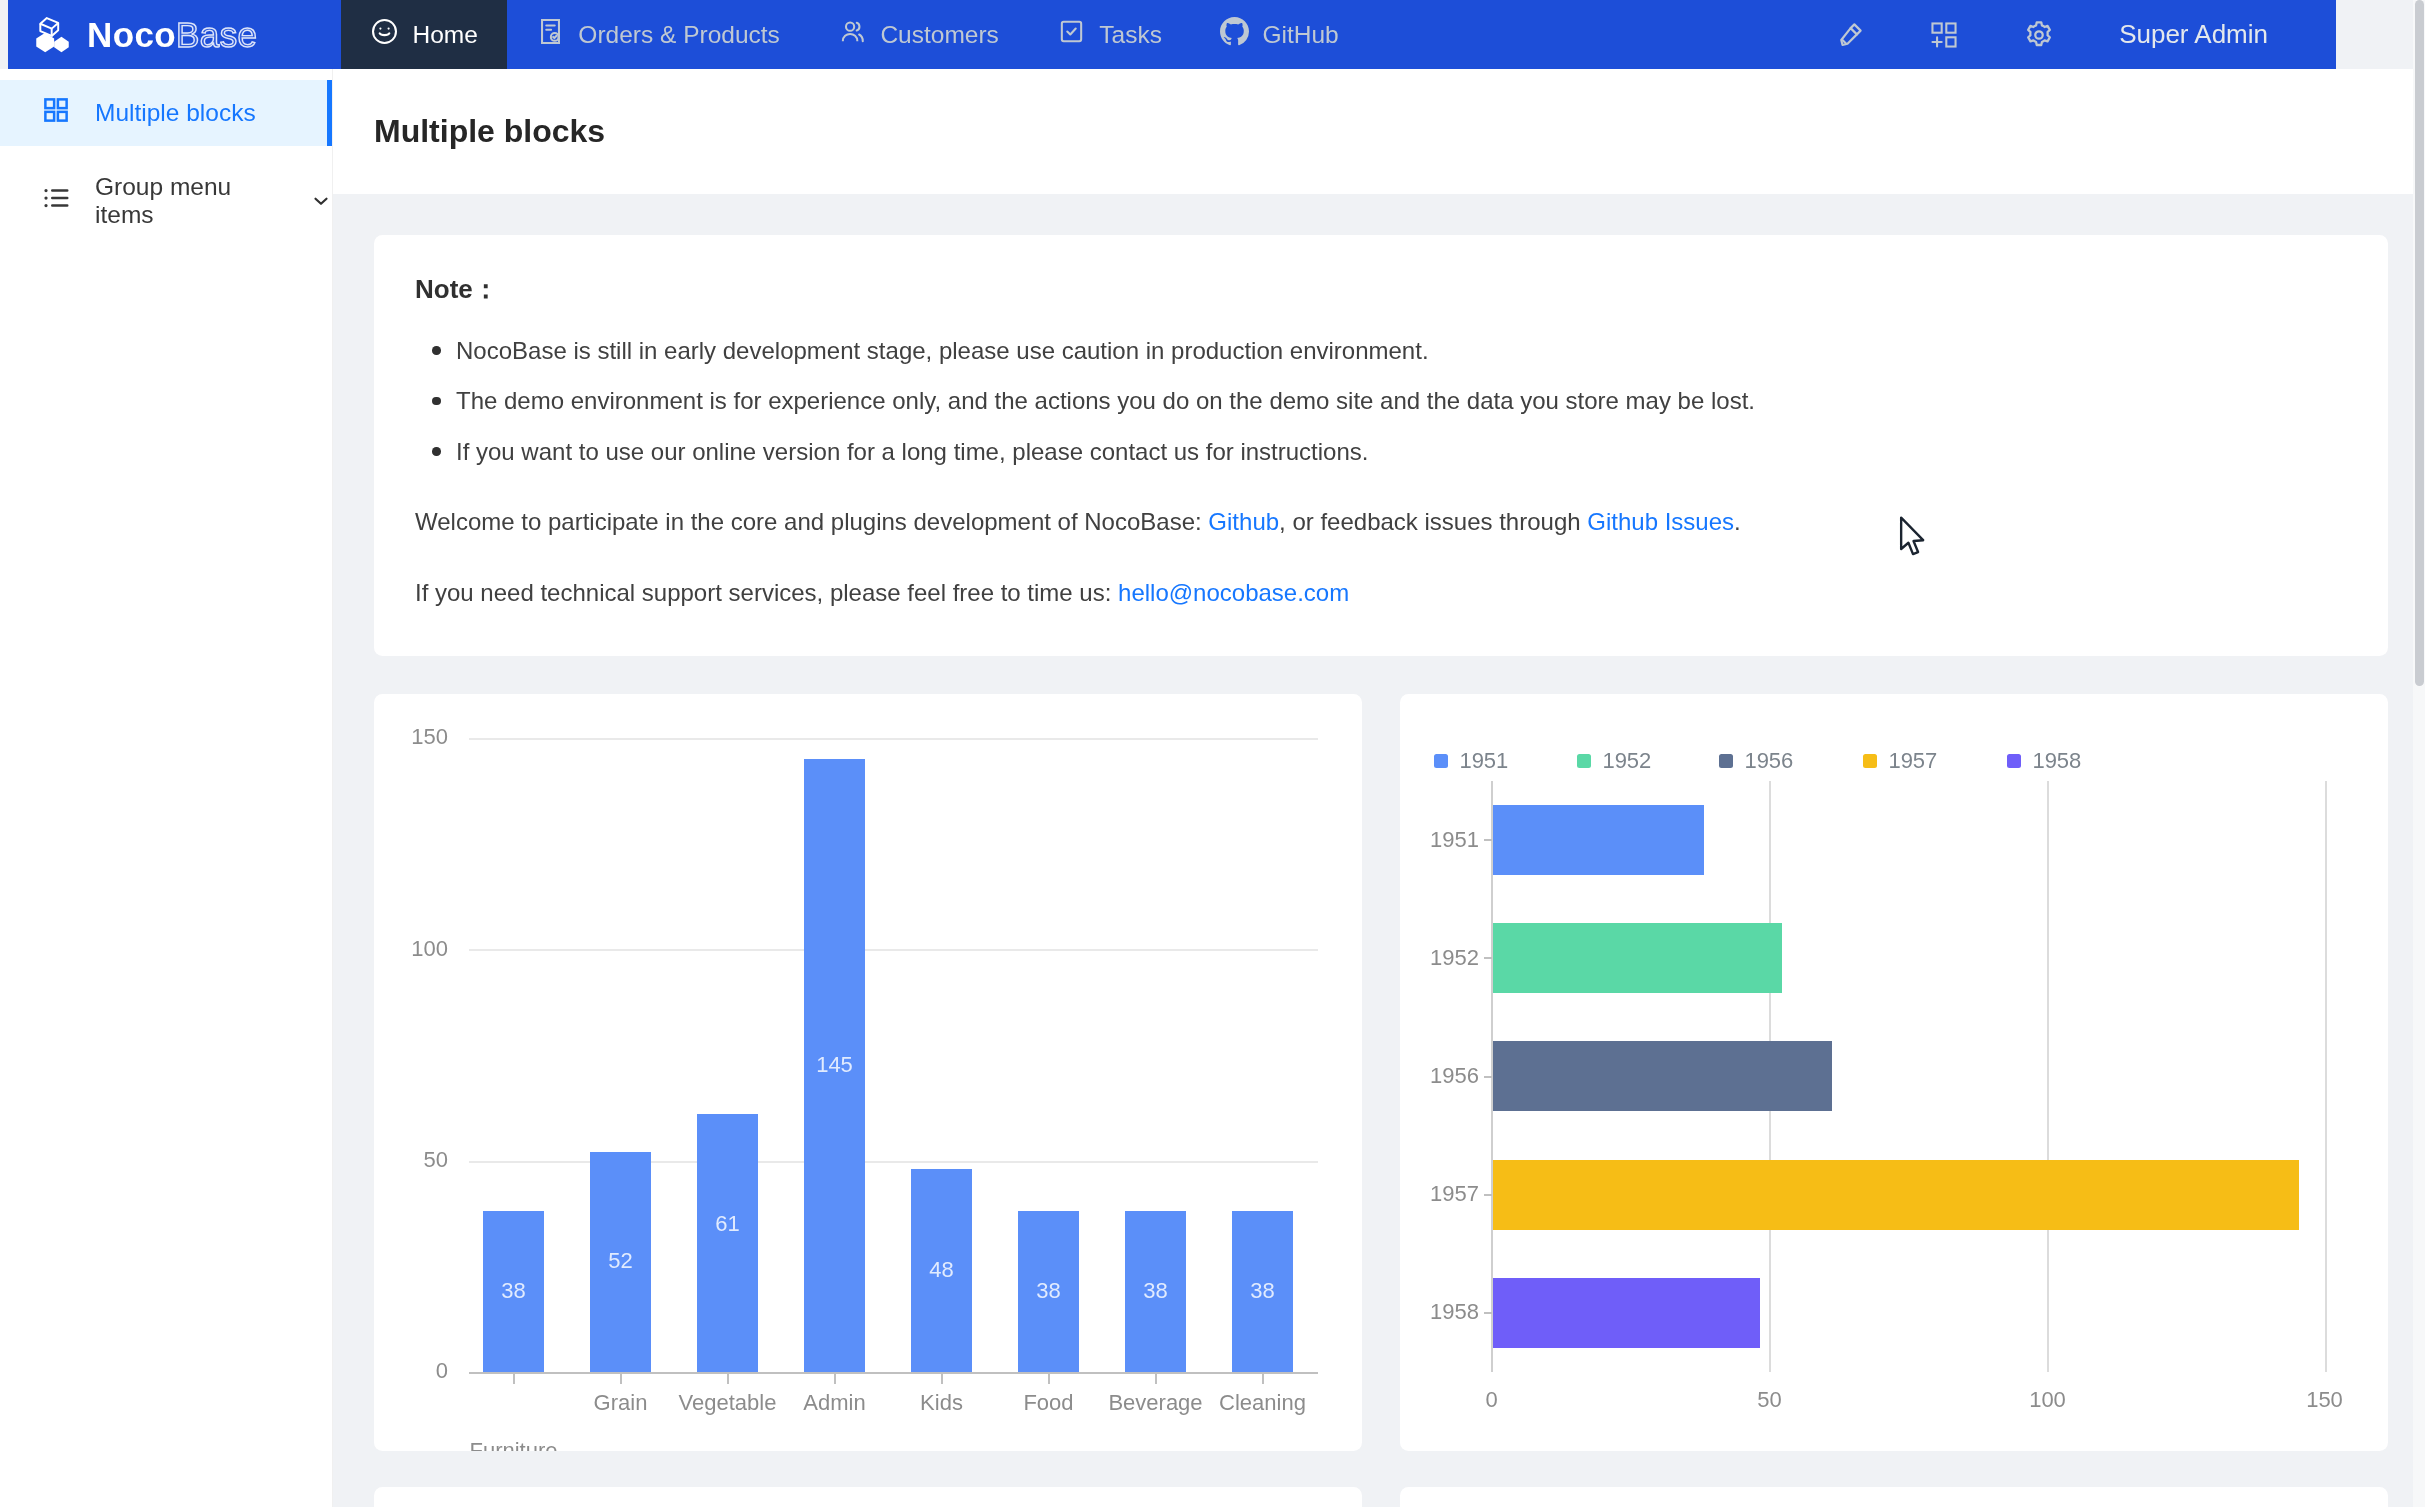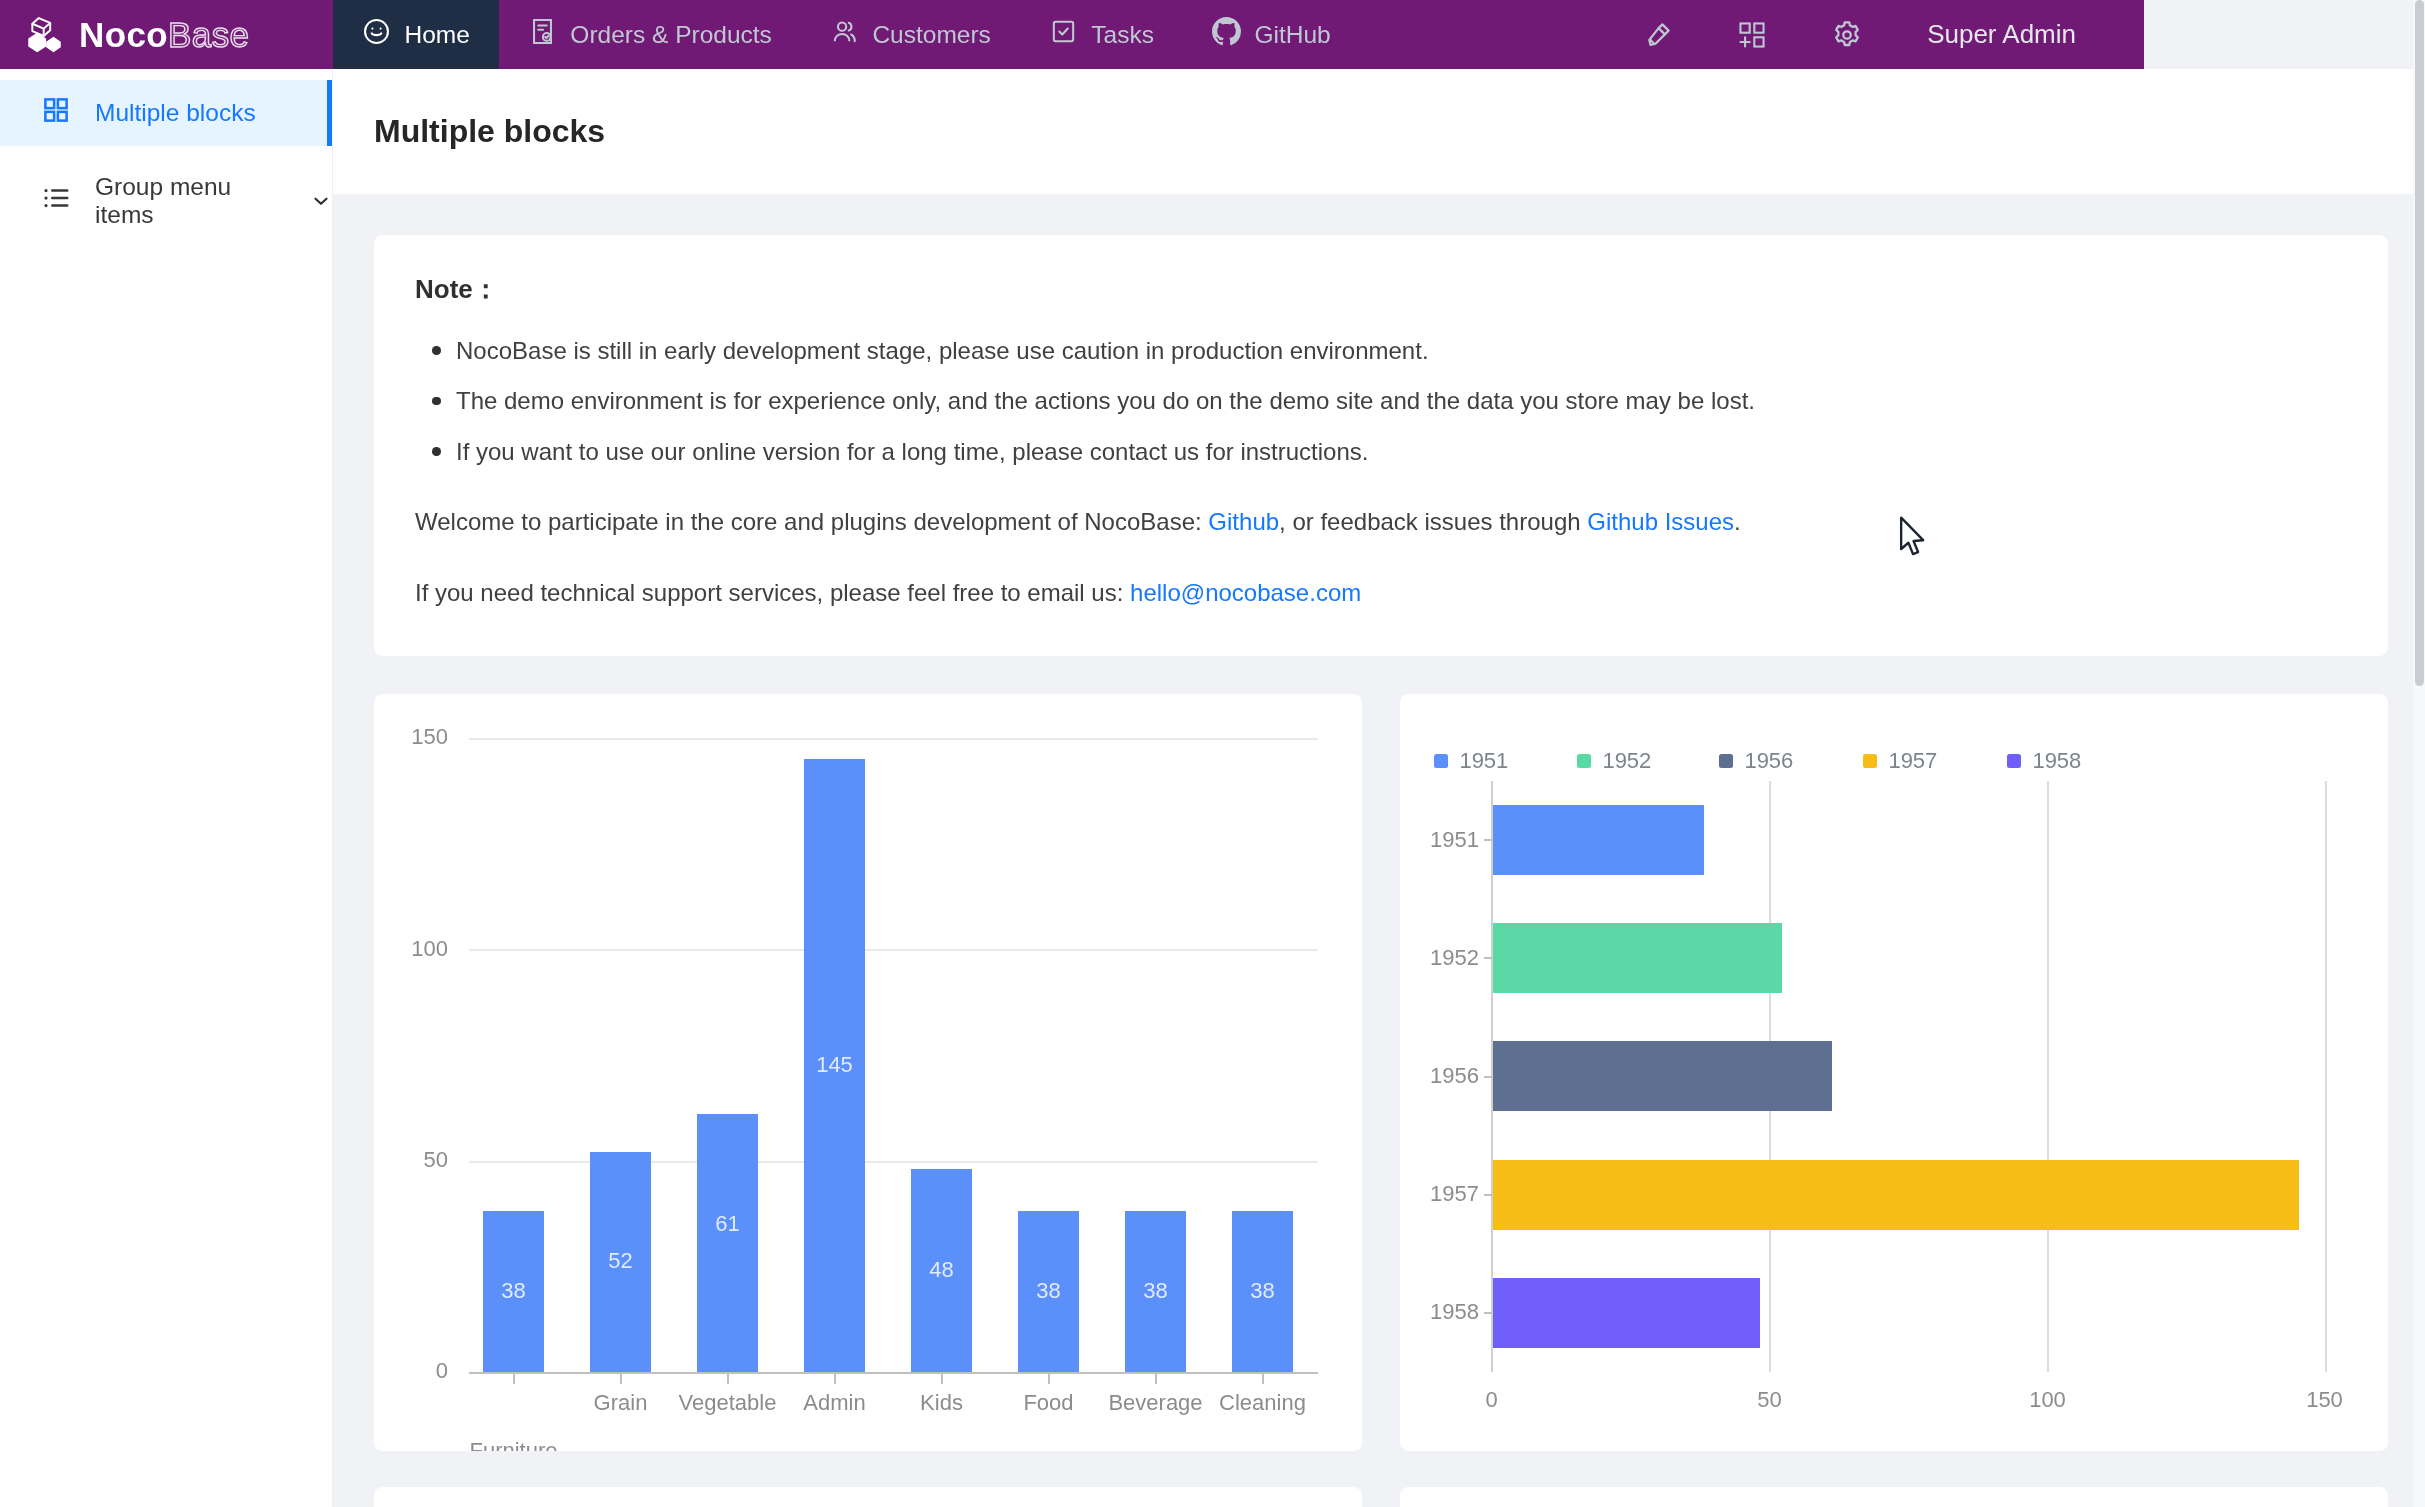--- a/index.html
+++ b/index.html
@@ -5,22 +5,22 @@
   * { box-sizing: border-box; margin: 0; padding: 0; }
   html, body { width: 2426px; height: 1508px; overflow: hidden; }
   body {
     font-family: "Liberation Sans", "DejaVu Sans", sans-serif;
     background: #f0f2f5;
     position: relative;
     color: #404040;
   }
   
   .navbar {
-    position: absolute; top: 0; left: 0; width: 2144px; height: 69px;
-    background: #701a75; display: flex; align-items: stretch; z-index: 20;
+    position: absolute; top: 0; left: 8px; width: 2328px; height: 69px;
+    background: #1d4ed8; display: flex; align-items: stretch; z-index: 20;
   }
   .logo { display: flex; align-items: center; gap: 15px; padding: 0 0 0 25px; width: 333px; flex: 0 0 auto; }
   .logo-text { font-size: 35px; letter-spacing: 0.4px; color: #fff; white-space: nowrap; }
   .logo-text .bold { font-weight: 700; }
   .logo-text .light { font-weight: 300; color: rgba(255,255,255,0.08); -webkit-text-stroke: 1.4px rgba(255,255,255,0.85); }
   .nav-tabs { display: flex; align-items: stretch; }
   .nav-tab {
     display: flex; align-items: center; gap: 13.5px; padding: 0 29px;
     color: #bfc8d2; font-size: 24.5px; cursor: pointer; white-space: nowrap;
   }
@@ -217,21 +217,21 @@
   <div class="content">
 
     <div class="card note-card">
       <div class="note-title">Note：</div>
       <ul class="note-list">
         <li>NocoBase is still in early development stage, please use caution in production environment.</li>
         <li>The demo environment is for experience only, and the actions you do on the demo site and the data you store may be lost.</li>
         <li>If you want to use our online version for a long time, please contact us for instructions.</li>
       </ul>
       <p class="note-para"><span>Welcome to participate in the core and plugins development of NocoBase: </span><a>Github</a><span>, or feedback issues through </span><a>Github Issues</a><span>.</span></p>
-      <p class="note-para"><span>If you need technical support services, please feel free to email us: </span><a>hello@nocobase.com</a></p>
+      <p class="note-para"><span>If you need technical support services, please feel free to time us: </span><a>hello@nocobase.com</a></p>
     </div>
 
     <div class="charts-row">
       <div class="card chart-card" id="vchart">
           <div class="axisline" style="left: 95px; width: 849px; top: 678px;"></div>
           <div class="axis-label" style="left: 0px; width: 74px; top: 664px; text-align: right;">0</div>
           <div class="gridline-h" style="left: 95px; width: 849px; top: 467px;"></div>
           <div class="axis-label" style="left: 0px; width: 74px; top: 453px; text-align: right;">50</div>
           <div class="gridline-h" style="left: 95px; width: 849px; top: 255px;"></div>
           <div class="axis-label" style="left: 0px; width: 74px; top: 242px; text-align: right;">100</div>

